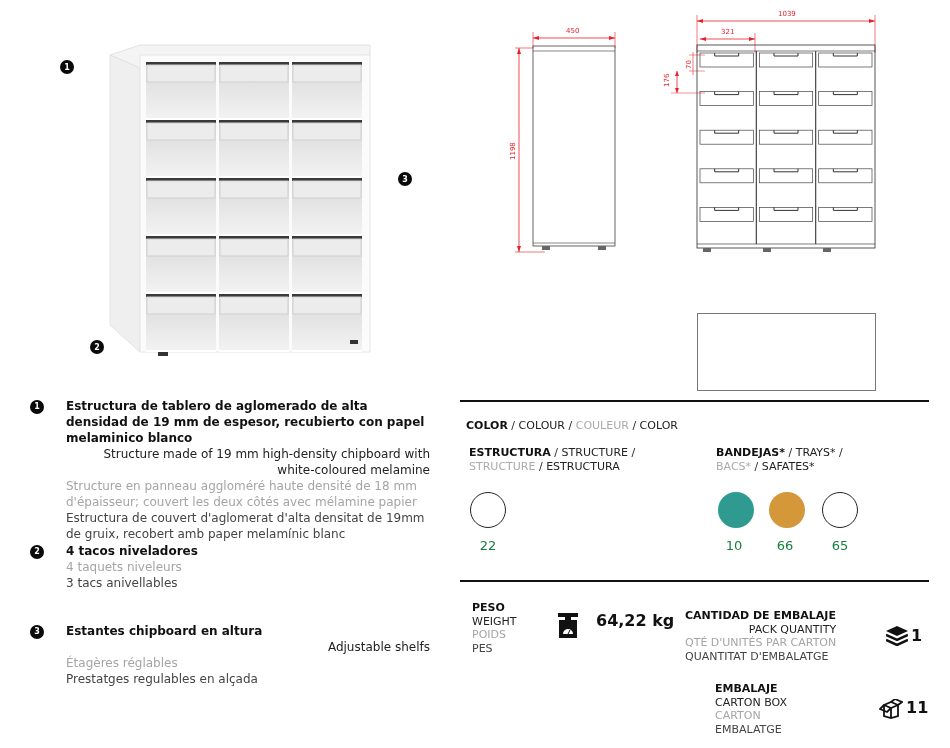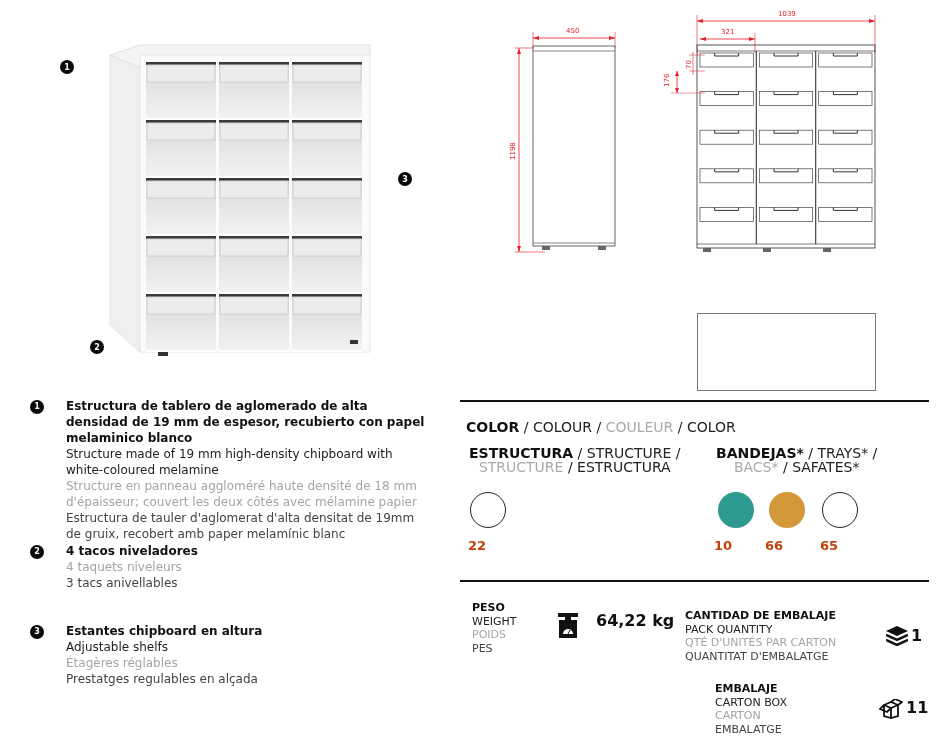--- a/index.html
+++ b/index.html
@@ -5,30 +5,30 @@
   * { margin:0; padding:0; box-sizing:border-box; }
   html, body { width:950px; height:748px; background:#fff; overflow:hidden; }
   body { position:relative; font-family:"DejaVu Sans", sans-serif; color:#1a1a1a; }
   .abs { position:absolute; }
   .marker { width:14px; height:14px; border-radius:50%; background:#0a0a0a; color:#fff;
     font-size:8px; font-weight:bold; display:flex; align-items:center; justify-content:center; }
   .feat { position:absolute; left:30px; font-size:12px; line-height:16px; }
   .feat .marker { position:absolute; left:0; top:2px; }
   .feat .lines { margin-left:36px; }
   .l-es { font-weight:bold; color:#111; }
-  .l-en { color:#222; }
+  .l-en { color:#222;text-align:right; }
   .l-fr { color:#a5a5a5; }
   .l-ca { color:#444; }
   .hr { position:absolute; height:2px; background:#111; }
-  .sec-title { font-size:14px; color:#222;text-align:center; }
+  .sec-title { font-size:11px; color:#222; }
   .sec-title b { font-weight:bold; color:#111; }
   .sec-title .g { color:#aaa; }
   .small { font-size:11px; line-height:13.5px; }
   .swatch { position:absolute; width:36px; height:36px; border-radius:50%; }
-  .sw-label { position:absolute; font-size:13px; font-weight:bold; color:#c2410c; width:40px; }
+  .sw-label { position:absolute; font-size:13px; font-weight:normal; color:#15803d; width:40px; text-align:center; }
   .big-val { font-size:16px; font-weight:bold; color:#111; }
   .dim { fill:#e8202a; font-family:"DejaVu Sans", sans-serif; font-size:7px; }
 </style>
 </head>
 <body>
 
 <div class="abs" style="left:100px;top:40px;width:290px;height:320px;">
   <svg width="290" height="320" viewBox="0 0 290 320">
     <defs>
       <linearGradient id="cub" x1="0" y1="0" x2="0" y2="1">
@@ -112,21 +112,21 @@
 <div class="abs marker" style="left:60px;top:60px;">1</div>
 <div class="abs marker" style="left:90px;top:340px;">2</div>
 <div class="abs marker" style="left:398px;top:172px;">3</div>
 
 <div class="feat" style="top:398px;width:400px;">
   <div class="marker">1</div>
   <div class="lines">
     <div class="l-es">Estructura de tablero de aglomerado de alta densidad de 19 mm de espesor, recubierto con papel melaminico blanco</div>
     <div class="l-en">Structure made of 19 mm high-density chipboard with white-coloured melamine</div>
     <div class="l-fr">Structure en panneau aggloméré haute densité de 18 mm d'épaisseur; couvert les deux côtés avec mélamine papier</div>
-    <div class="l-ca">Estructura de tauler d'aglomerat d'alta densitat de 19mm de gruix, recobert amb paper melamínic blanc</div>
+    <div class="l-ca">Estructura de couvert d'aglomerat d'alta densitat de 19mm de gruix, recobert amb paper melamínic blanc</div>
   </div>
 </div>
 <div class="feat" style="top:543px;width:400px;">
   <div class="marker">2</div>
   <div class="lines">
     <div class="l-es">4 tacos niveladores</div>
     <div class="l-fr">4 taquets niveleurs</div>
     <div class="l-ca">3 tacs anivellables</div>
   </div>
 </div>

